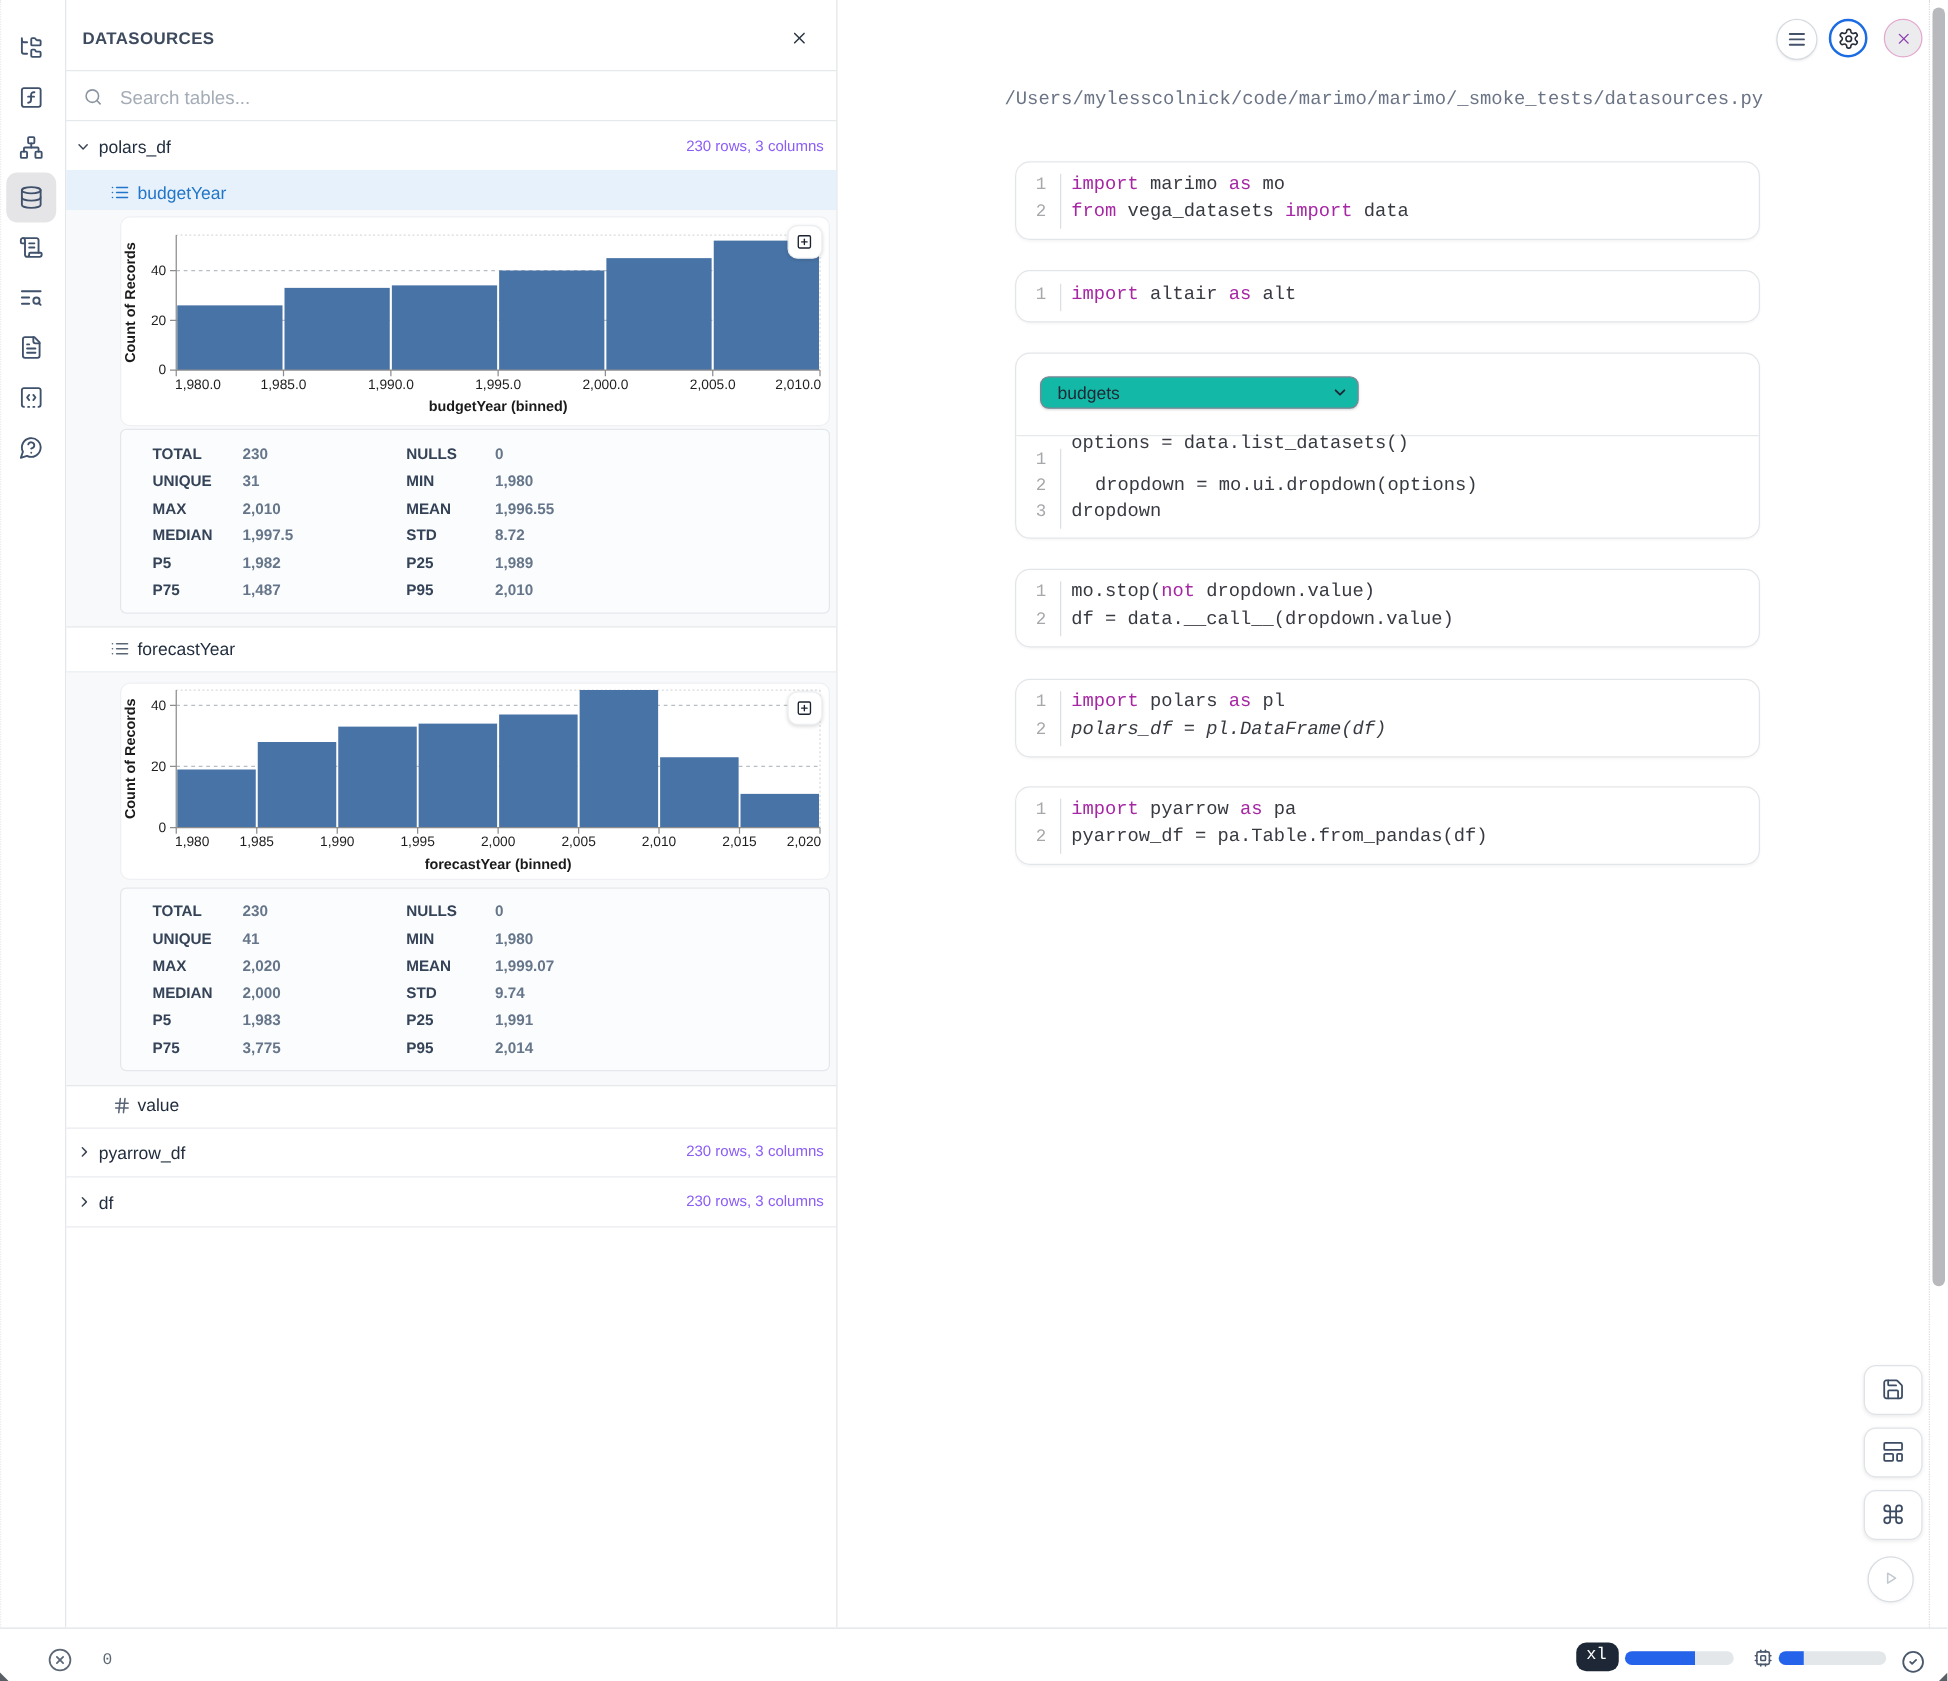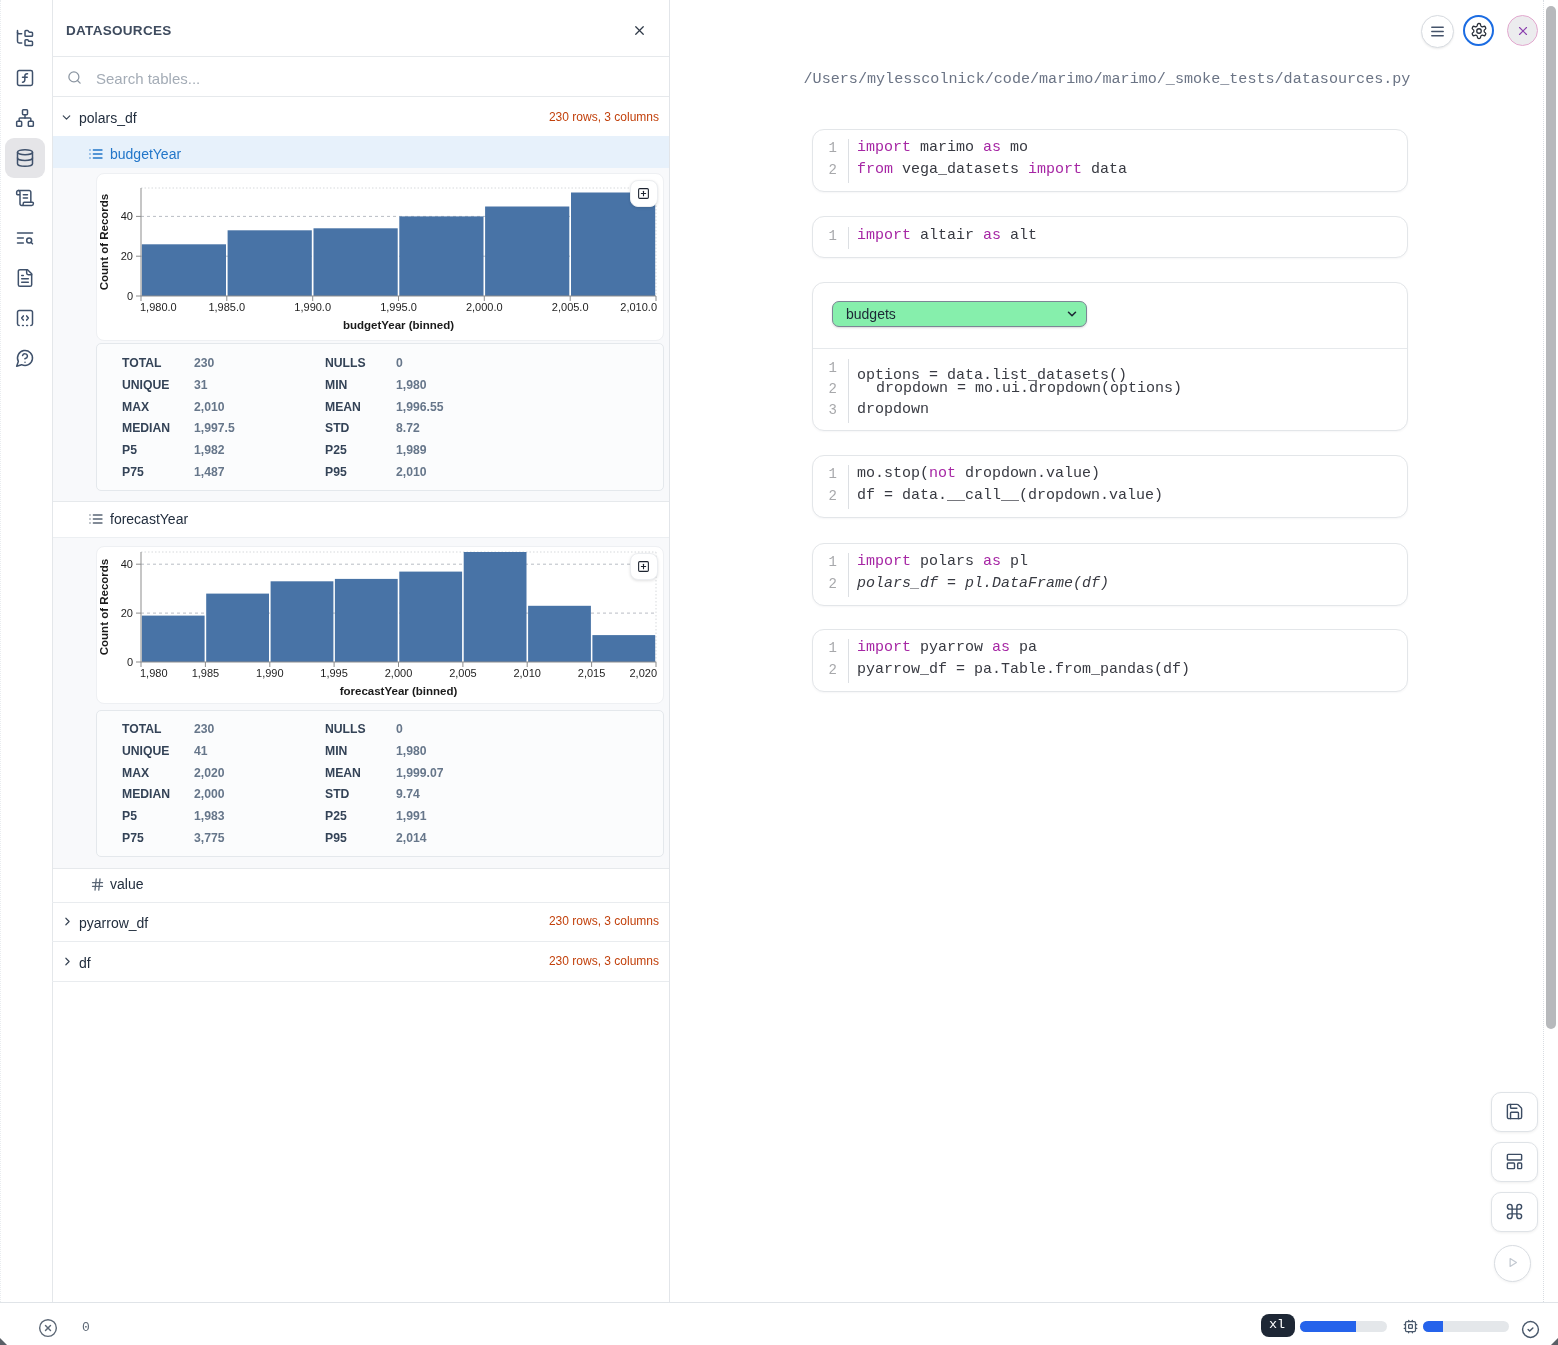--- a/index.html
+++ b/index.html
@@ -3,21 +3,21 @@
 
 html,body{margin:0;padding:0;}
 body{width:1558px;height:1345px;position:relative;overflow:hidden;background:#fff;
      font-family:"Liberation Sans",sans-serif;-webkit-font-smoothing:antialiased;}
 .k{color:#a626a4;}
 .codeline{position:absolute;left:44px;font-family:"Liberation Mono",monospace;font-size:15px;color:#383a42;white-space:pre;}
 .gut{position:absolute;right:0;width:100%;text-align:right;font-family:"Liberation Mono",monospace;font-size:14px;color:#a7a8ab;}
 .statlabel{position:absolute;font-size:12.2px;font-weight:700;color:#344357;}
 .statval{position:absolute;font-size:12.2px;font-weight:700;color:#66768a;}
 .rowlabel{font-size:14px;color:#222e3e;}
-.rowcount{position:absolute;right:10px;font-size:12px;color:#c2410c;}
+.rowcount{position:absolute;right:10px;font-size:12px;color:#8b5cf6;}
 svg{display:block;}
 
 </style></head><body>
 <div style="position:absolute;left:0;top:0;width:52px;height:1302px;background:#fff;border-right:1px solid #e4e7ea;"></div>
 <div style="position:absolute;left:0;top:0;width:1px;height:1302px;border-left:1px dotted #e9ecef;"></div>
 <div style="position:absolute;left:5px;top:137.5px;width:40px;height:40px;background:#e5e5e8;border-radius:9px;"></div>
 <div style="position:absolute;left:15px;top:28.0px;width:20px;height:20px;">
     <svg width="20" height="20" viewBox="0 0 24 24" fill="none" stroke="#3f516b" stroke-width="1.8" stroke-linecap="round" stroke-linejoin="round">
       <path d="M20 10a1 1 0 0 0 1-1V6a1 1 0 0 0-1-1h-2.5a1 1 0 0 1-.8-.4l-.9-1.2A1 1 0 0 0 15 3h-2a1 1 0 0 0-1 1v5a1 1 0 0 0 1 1Z"></path>
       <path d="M20 21a1 1 0 0 0 1-1v-3a1 1 0 0 0-1-1h-2.9a1 1 0 0 1-.88-.55l-.42-.85a1 1 0 0 0-.92-.6H13a1 1 0 0 0-1 1v5a1 1 0 0 0 1 1Z"></path>
@@ -333,30 +333,30 @@
     <div class="codeline" style="top:31.0px;"><span class="k">from</span> vega_datasets <span class="k">import</span> data</div>
   </div>
 <div style="position:absolute;left:812px;top:216px;width:594px;height:40px;background:#fff;border:1px solid #e3e6e9;border-radius:12px;box-shadow:0 1px 2px rgba(16,24,40,.04);">
     <div style="position:absolute;left:0;top:0;width:24px;height:40px;">
       <div class="gut" style="top:11.0px;">1</div>
     </div>
     <div style="position:absolute;left:35px;top:10.0px;width:1px;height:22.0px;background:#dcdfe3;"></div>
     <div class="codeline" style="top:10.0px;"><span class="k">import</span> altair <span class="k">as</span> alt</div>
   </div>
 <div style="position:absolute;left:812px;top:282px;width:594px;height:147px;background:#fff;border:1px solid #e3e6e9;border-radius:12px;box-shadow:0 1px 2px rgba(16,24,40,.04);">
-    <div style="position:absolute;left:19px;top:18px;width:253px;height:24px;border:1.4px solid #7c8695;border-radius:7px;background:#86efac;box-shadow:0 1px 2px rgba(0,0,0,.15);">
+    <div style="position:absolute;left:19px;top:18px;width:253px;height:24px;border:1.4px solid #7c8695;border-radius:7px;background:#14b8a6;box-shadow:0 1px 2px rgba(0,0,0,.15);">
       <div style="position:absolute;left:13px;top:3.5px;font-size:14px;color:#1d2735;">budgets</div>
       <div style="position:absolute;right:7px;top:5px;">
         <svg width="14" height="14" viewBox="0 0 24 24" fill="none" stroke="#1d2735" stroke-width="2.6" stroke-linecap="round" stroke-linejoin="round">
           <path d="m6 9 6 6 6-6"></path>
         </svg>
       </div>
     </div>
     <div style="position:absolute;left:0;top:65px;width:100%;height:1px;background:#e6e9ec;"></div>
-    <div class="codeline" style="top:84px;text-align:right;">options = data.list_datasets()</div>
+    <div class="codeline" style="top:63px;text-align:right;">options = data.list_datasets()</div>
     <div class="codeline" style="top:96.5px;margin-left:19px;">dropdown = mo.ui.dropdown(options)</div>
     <div class="codeline" style="top:117.5px;">dropdown</div>
     <div style="position:absolute;left:0;top:0;width:24px;height:147px;">
       <div class="gut" style="top:76.5px;">1</div>
       <div class="gut" style="top:97.5px;">2</div>
       <div class="gut" style="top:118.5px;">3</div>
     </div>
     <div style="position:absolute;left:35px;top:75.5px;width:1px;height:64px;background:#dcdfe3;"></div>
   </div>
 <div style="position:absolute;left:812px;top:455px;width:594px;height:61px;background:#fff;border:1px solid #e3e6e9;border-radius:12px;box-shadow:0 1px 2px rgba(16,24,40,.04);">

